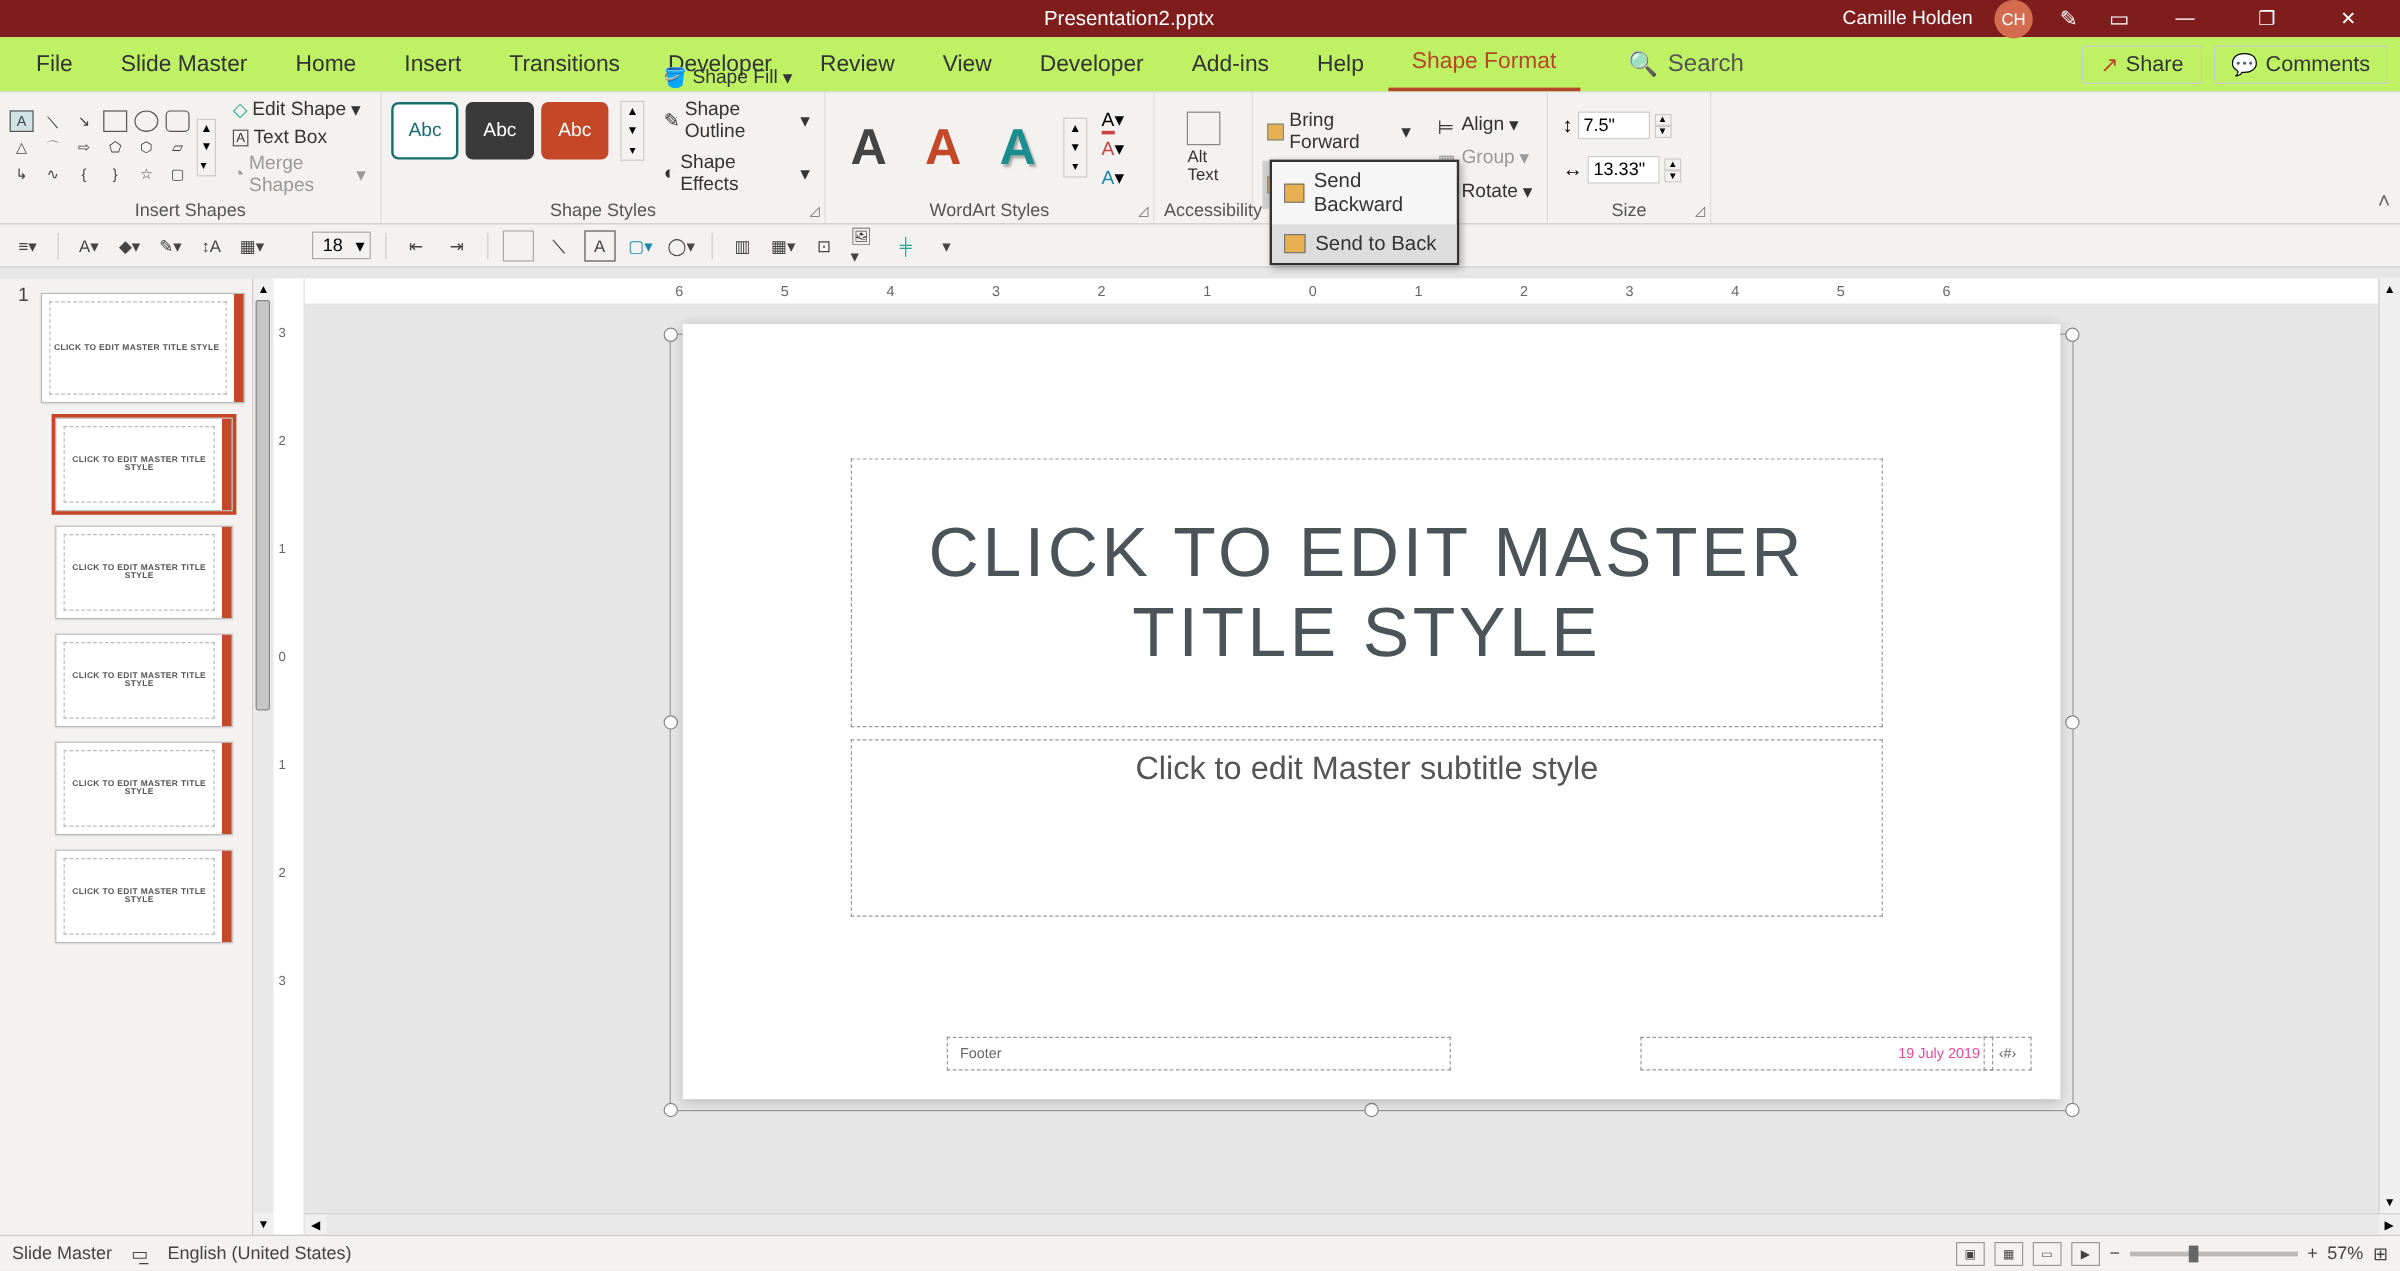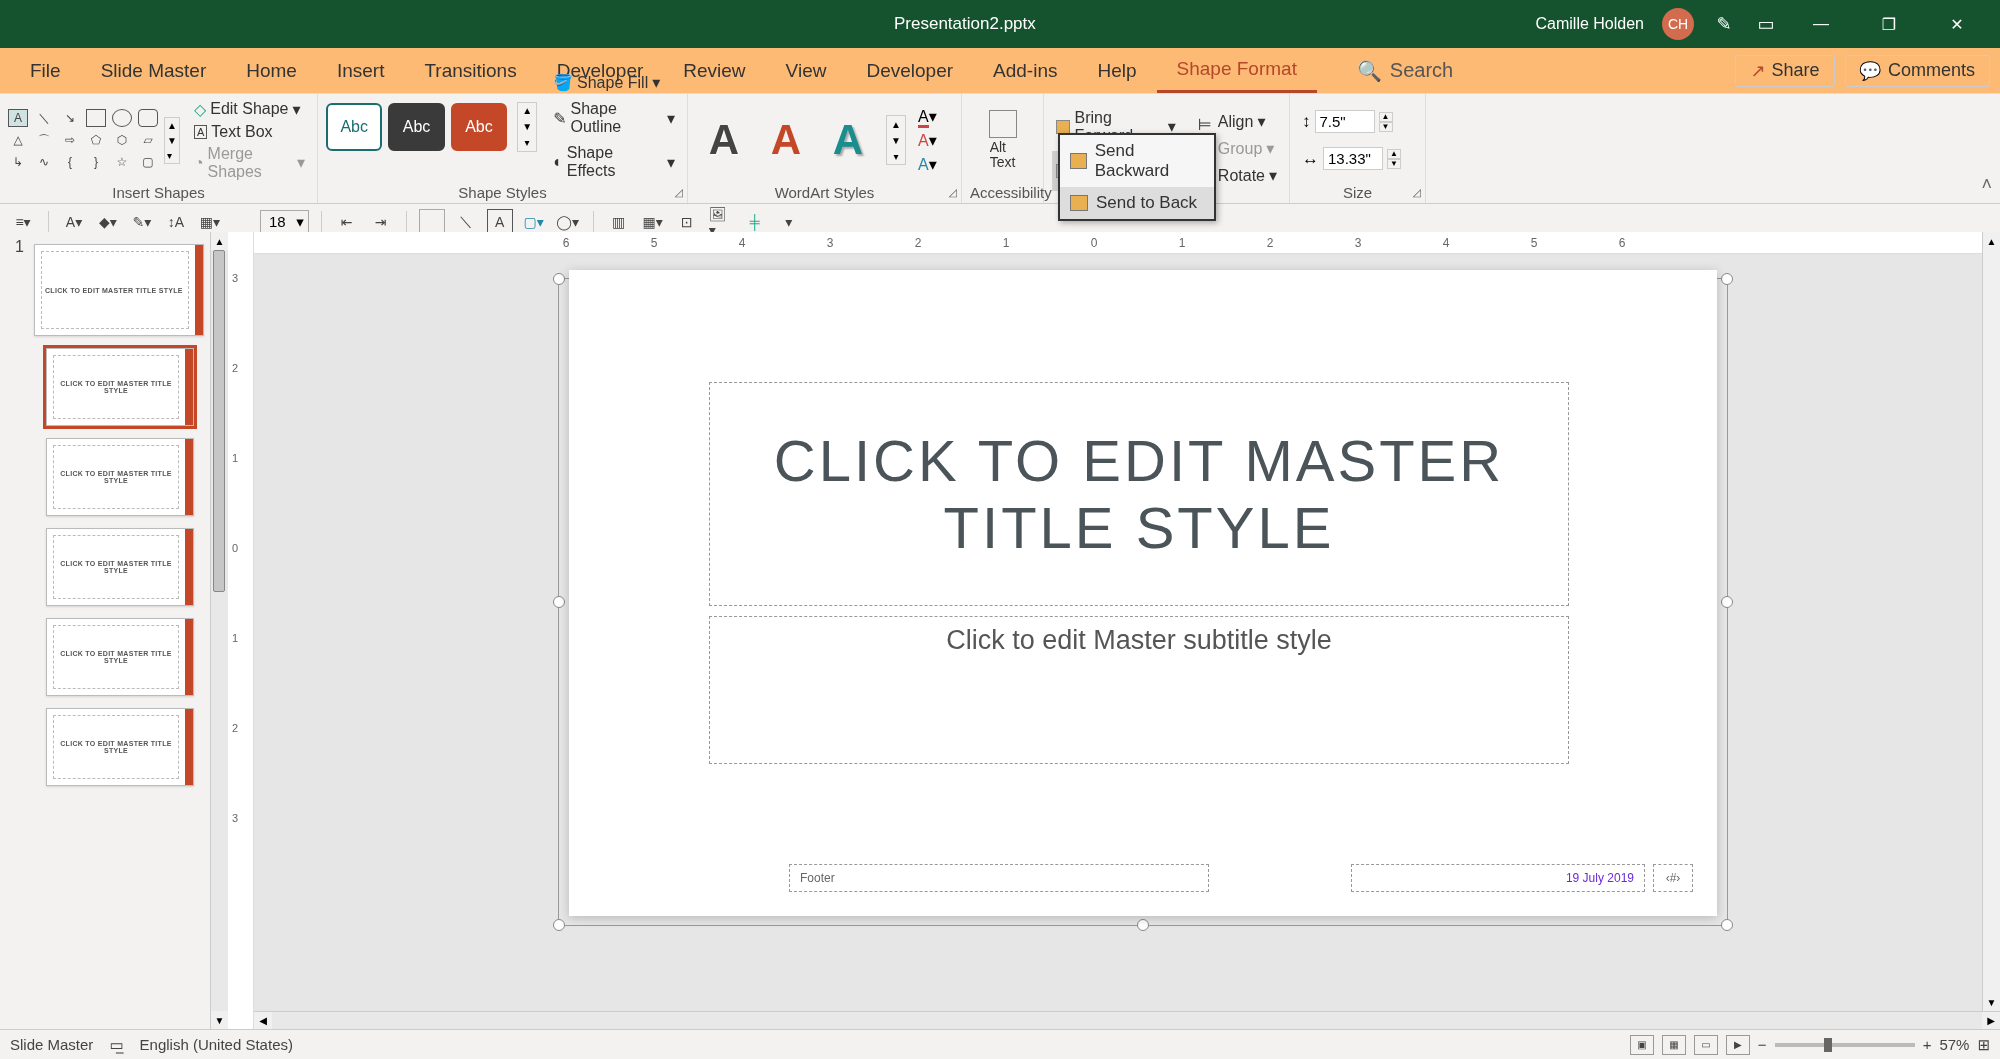--- a/index.html
+++ b/index.html
@@ -1,29 +1,29 @@
 <!DOCTYPE html>
 <html><head>
 <meta charset="utf-8">
 <style>
 * { box-sizing: border-box; margin: 0; padding: 0; font-family: "Segoe UI", sans-serif; }
 body { background: #e6e6e6; overflow: hidden; width: 2000px; height: 1059px; position: relative; font-size: 17px; }
 
 
-.title-bar { background: #14532d; height: 48px; display: flex; align-items: center; color: #fff; padding-left: 24px; }
+.title-bar { background: #7f1d1d; height: 31px; display: flex; align-items: center; color: #fff; }
 .title-bar .left-gap { width: 870px; }
 .title-bar .doc-title { font-size: 17px; }
 .title-bar .right { margin-left: auto; display: flex; align-items: center; gap: 18px; padding-right: 18px; }
 .title-bar .user { font-size: 16px; }
 .avatar { width: 32px; height: 32px; border-radius: 50%; background: #d36b4f; color: #fff; display: flex; align-items: center; justify-content: center; font-size: 14px; }
 .tb-icon { width: 24px; height: 24px; display:flex; align-items:center; justify-content:center; font-size:18px; }
 .win-btn { width: 50px; height: 40px; display:flex; align-items:center; justify-content:center; font-size:16px; }
 
 
-.menu-bar { background: #fdba74; height: 46px; display: flex; align-items: center; padding: 0 10px; border-bottom: 1px solid #ddd; }
+.menu-bar { background: #bef264; height: 46px; display: flex; align-items: center; padding: 0 10px; border-bottom: 1px solid #ddd; }
 .menu-item { padding: 0 20px; height: 100%; display:flex; align-items:center; font-size: 19px; color: #333; cursor:pointer; }
 .menu-item.active { color: #b5472a; border-bottom: 3px solid #b5472a; }
 .search-box { display:flex; align-items:center; gap:8px; margin-left: 40px; font-size: 20px; color:#555; }
 .menu-right { margin-left:auto; display:flex; gap:10px; }
 .share-btn, .comments-btn { border:1px solid #ccc; padding: 4px 14px; border-radius:3px; display:flex; align-items:center; gap:6px; font-size:18px; color:#333; }
 
 
 .ribbon { background: #f3f2f1; height: 110px; display:flex; border-bottom:1px solid #ccc; position:relative; }
 .ribbon-group { border-right: 1px solid #ddd; display:flex; flex-direction:column; justify-content:flex-end; padding: 4px 8px 2px 8px; position:relative; }
 .ribbon-group .group-body { flex:1; display:flex; align-items:center; gap:6px; }
@@ -114,21 +114,21 @@
 .handle { position:absolute; width:12px; height:12px; background:#fff; border:1.5px solid #888; border-radius:50%; }
 .handle.tl { left:-6px; top:-6px; } .handle.tr { right:-6px; top:-6px; }
 .handle.bl { left:-6px; bottom:-6px;} .handle.br { right:-6px; bottom:-6px; }
 .handle.tm { left:50%; top:-6px; margin-left:-6px;} .handle.bm { left:50%; bottom:-6px; margin-left:-6px;}
 .handle.ml { left:-6px; top:50%; margin-top:-6px;} .handle.mr { right:-6px; top:50%; margin-top:-6px;}
 
 .placeholder { position:absolute; border:1px dashed #999; display:flex; align-items:center; justify-content:center; text-align:center; }
 .title-ph { left:140px; top:112px; width:860px; height:224px; font-size:58px; letter-spacing:3px; color:#4a5459; font-family: "Impact", "Arial Black", sans-serif; }
 .subtitle-ph { left:140px; top:346px; width:860px; height:148px; font-size:27px; color:#555; align-items:flex-start; padding-top:8px; }
 .footer-ph { left:220px; bottom:24px; width:420px; height:28px; font-size:12px; color:#666; justify-content:flex-start; padding:0 10px; }
-.date-ph { right:72px; bottom:24px; width:294px; height:28px; font-size:12px; color:#6d28d9; justify-content:flex-end; padding:0 10px;}
+.date-ph { right:56px; bottom:24px; width:294px; height:28px; font-size:12px; color:#ec4899; justify-content:flex-end; padding:0 10px;}
 .page-ph { right:24px; bottom:24px; width:40px; height:28px; font-size:12px; color:#666; }
 
 
 .hscroll { height:18px; background:#f0f0f0; border-top:1px solid #ccc; display:flex; }
 .hscroll .arrow { width:18px; display:flex; align-items:center; justify-content:center; font-size:10px; }
 .hscroll .track { flex:1; background:#e8e8e8; }
 
 
 .canvas-vscroll { position:absolute; right:0; top:232px; bottom:48px; width:18px; background:#f0f0f0; border-left:1px solid #ccc; display:flex; flex-direction:column; }
 .canvas-vscroll .arrow { height:18px; display:flex; align-items:center; justify-content:center; font-size:10px; }

